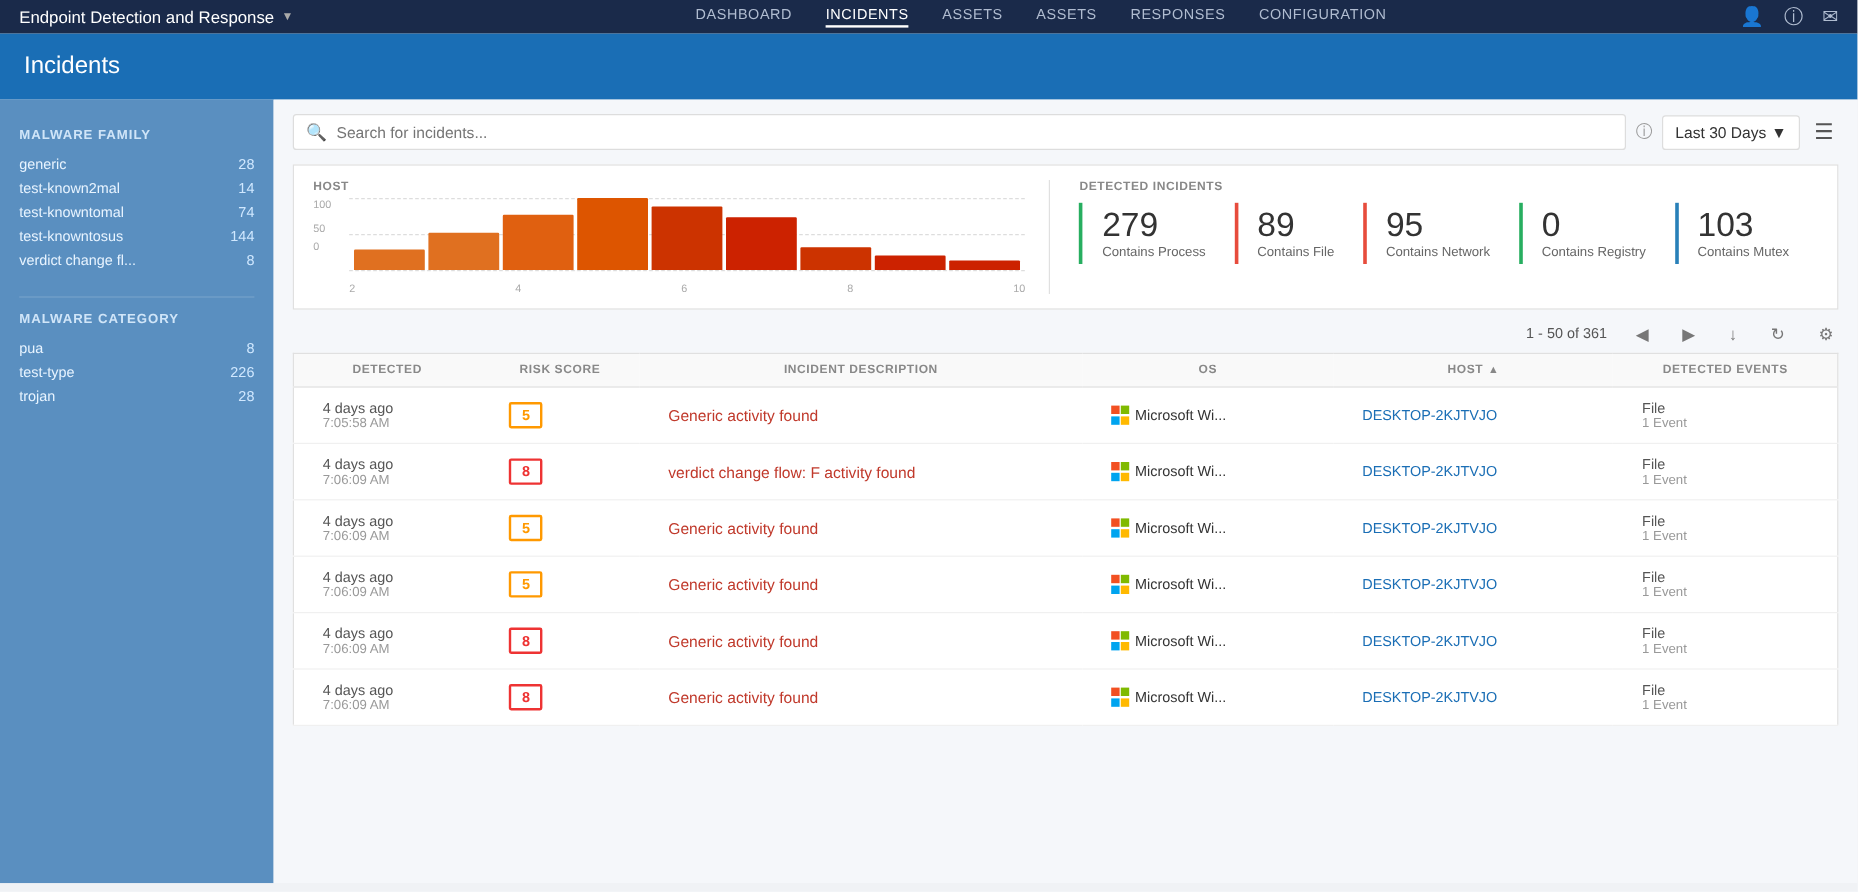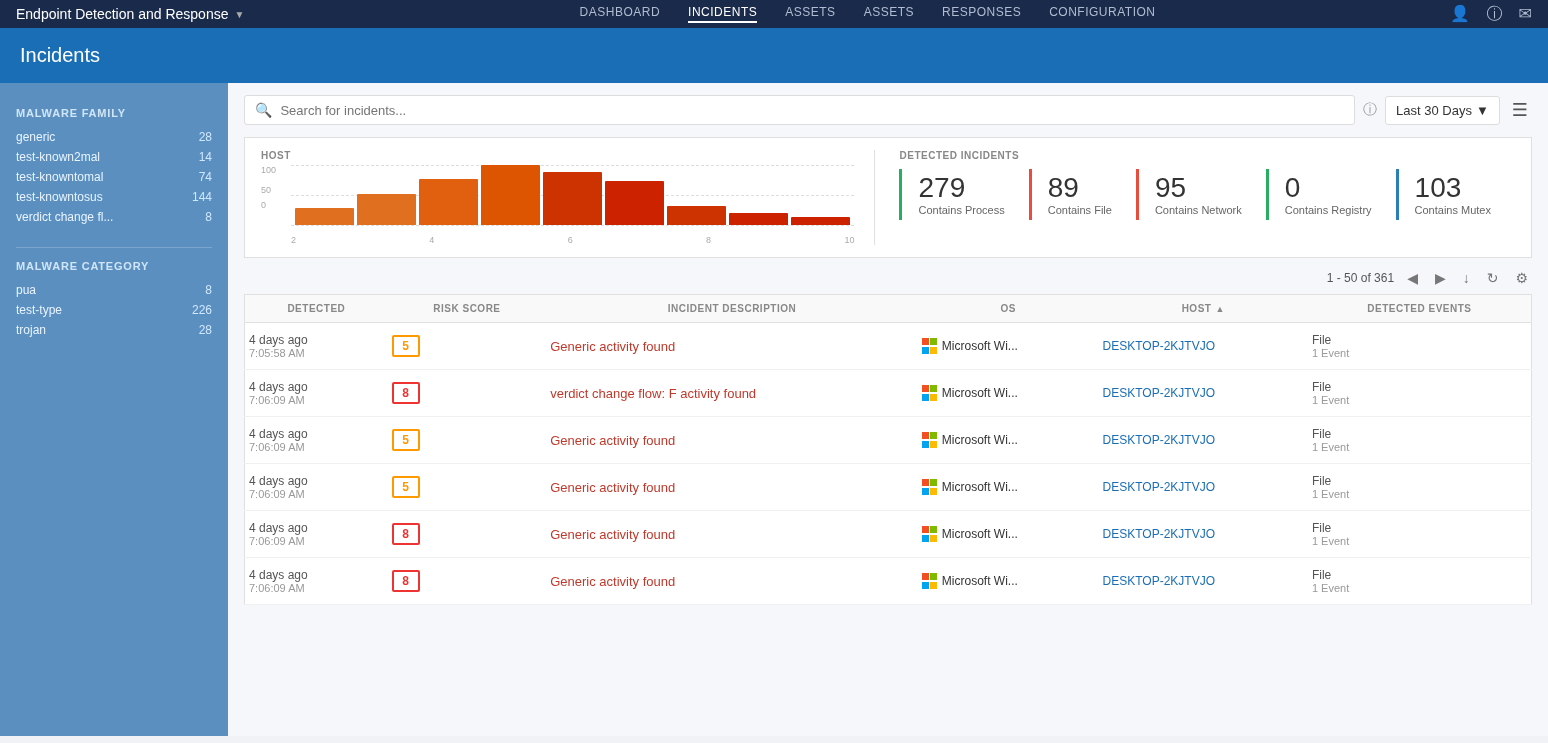--- a/index.html
+++ b/index.html
@@ -280,21 +280,21 @@
     .stat-item .stat-label {
       font-size: 11px;
       color: #666;
     }
 
     
     .table-controls {
       display: flex;
       justify-content: flex-end;
       align-items: center;
-      gap: 9px;
+      gap: 20px;
       margin-bottom: 6px;
       font-size: 12px;
       color: #555;
     }
     .table-controls .icon-btn {
       background: none;
       border: none;
       cursor: pointer;
       color: #777;
       font-size: 14px;
@@ -318,21 +318,21 @@
       letter-spacing: 0.5px;
       color: #888;
       text-align: center;
       white-space: nowrap;
     }
     .incidents-table th .sort-icon {
       margin-left: 4px;
       font-size: 9px;
     }
     .incidents-table td {
-      padding: 10px 4px;
+      padding: 10px 24px;
       border-bottom: 1px solid #f0f0f0;
       vertical-align: middle;
       font-size: 12px;
     }
     .detected-cell .date { color: #555; }
     .detected-cell .time { color: #999; font-size: 11px; }
     .risk-score {
       display: inline-flex;
       align-items: center;
       justify-content: center;

